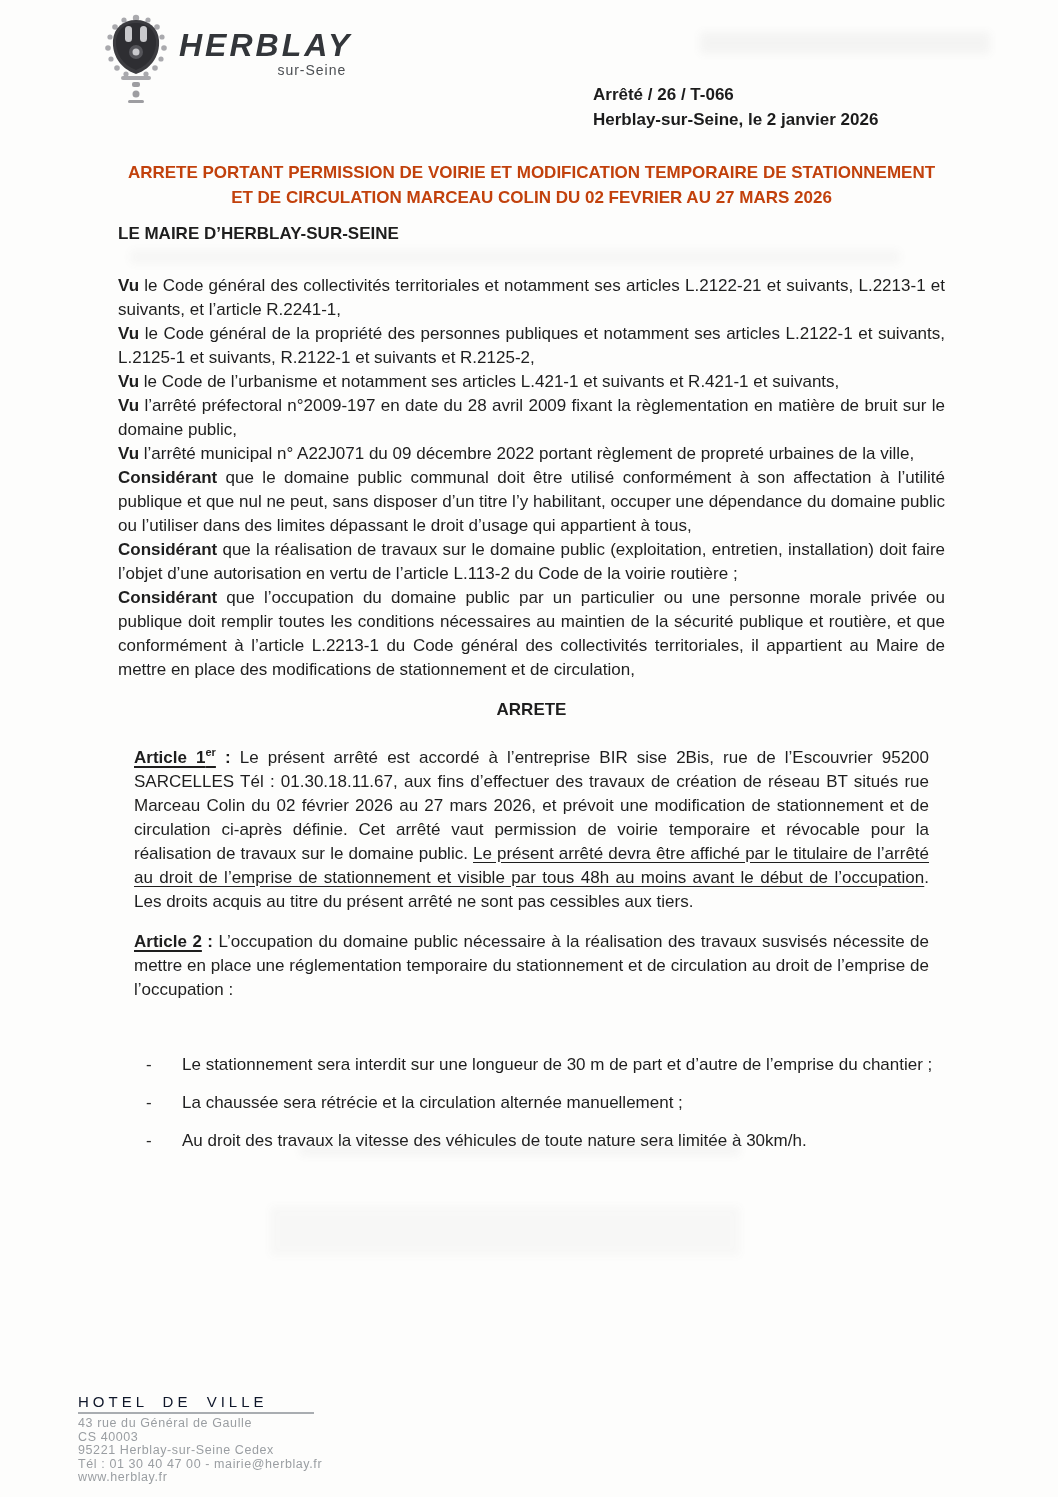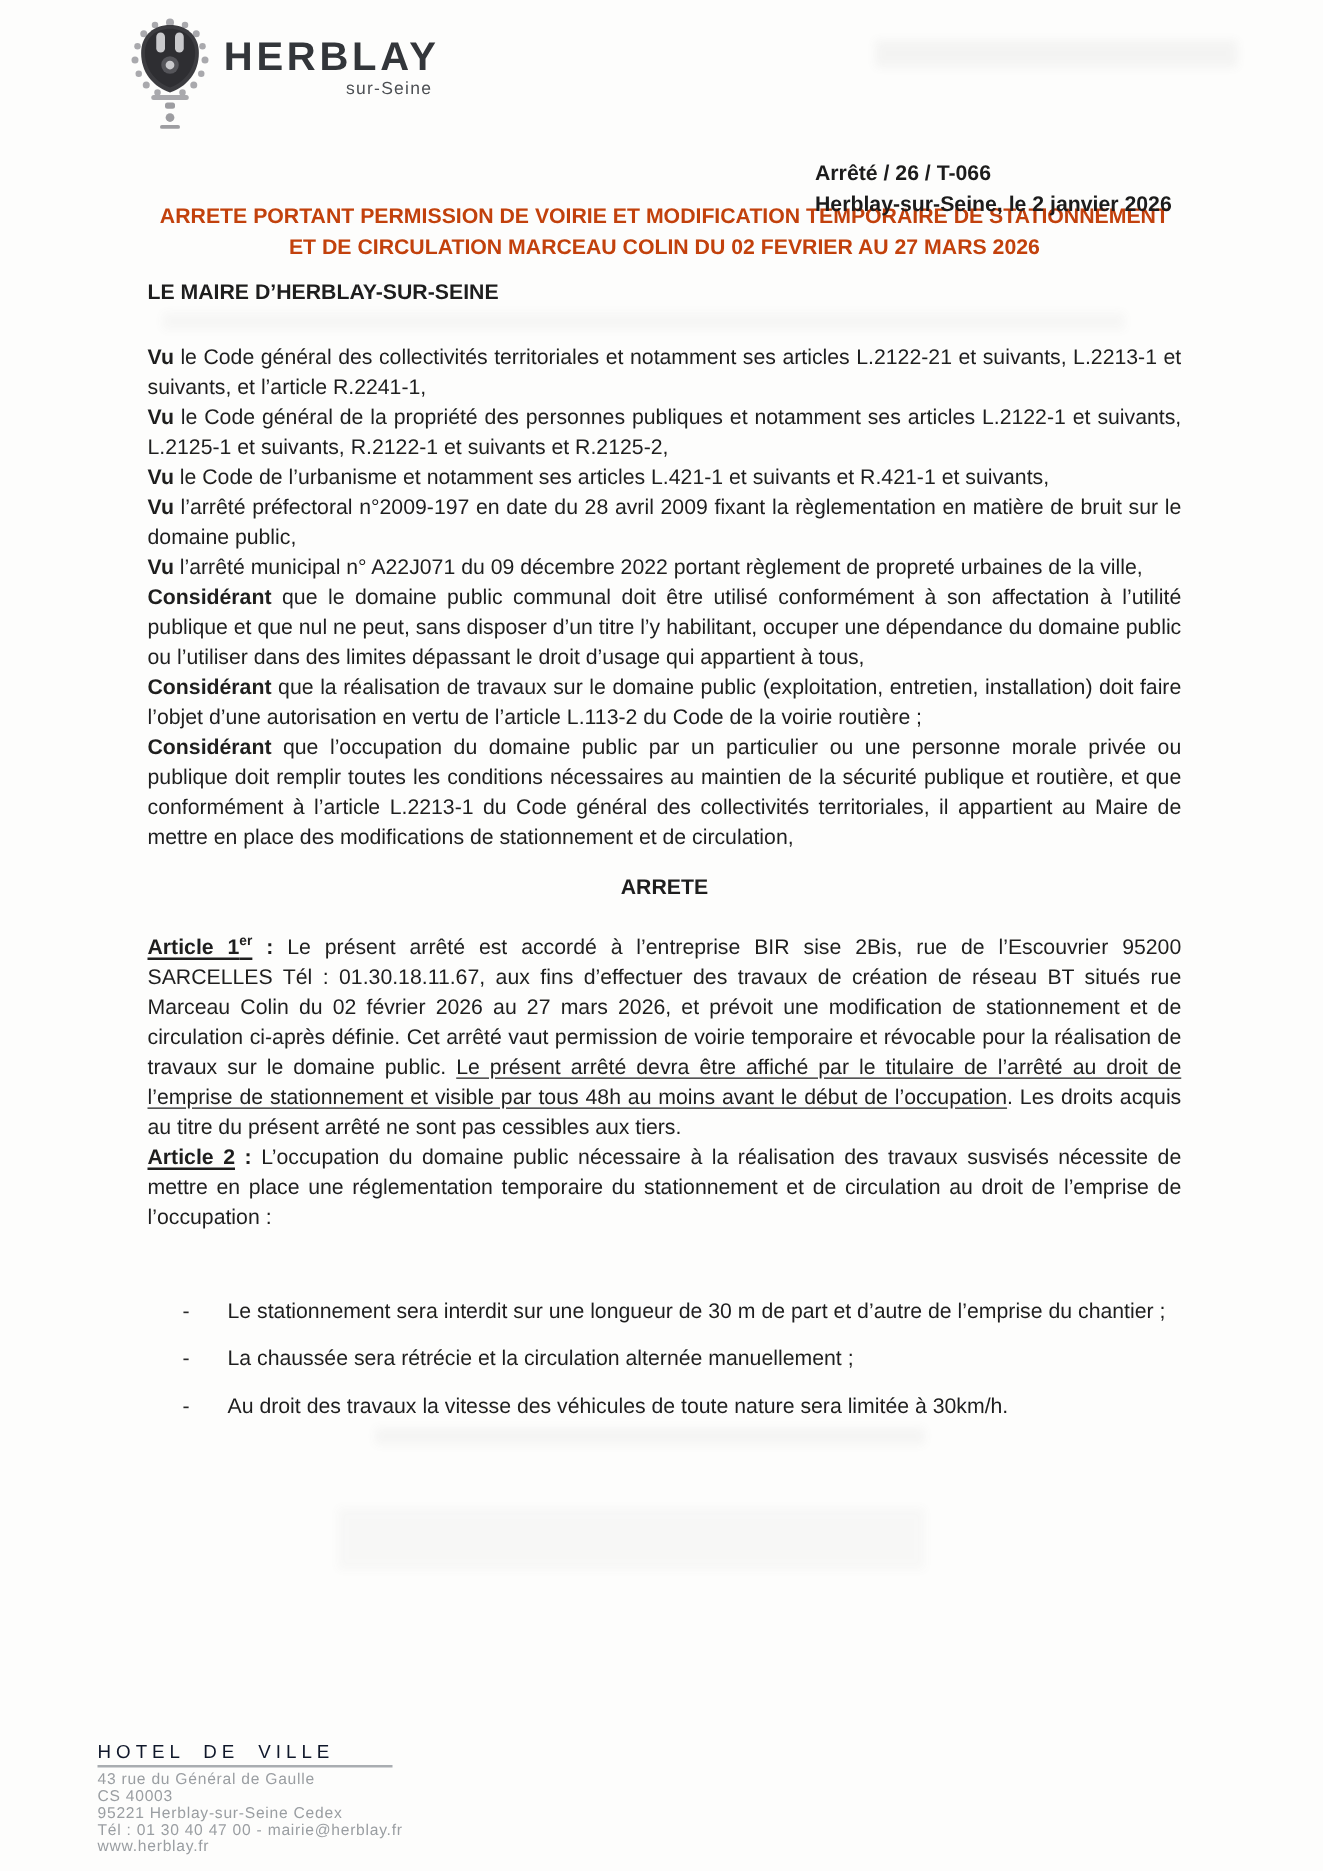--- a/index.html
+++ b/index.html
@@ -11,46 +11,46 @@
     font-family:"Liberation Sans", sans-serif;
     color:#1e1e1e;
     overflow:hidden;
   }
   
   .header{position:relative;height:150px;}
   .brand{position:absolute;left:103px;top:12px;display:flex;align-items:flex-start;}
   .crest{width:66px;height:98px;}
   .brand-text{margin-left:10px;margin-top:18px;}
   .brand-name{
-    font-size:32px;font-weight:600;letter-spacing:3px;color:#33363a;line-height:30px;
+    font-size:32px;font-weight:600;letter-spacing:3px;color:#33363a;line-height:30px;font-style:italic;
   }
   .brand-sub{
     font-size:14px;color:#4c4f53;text-align:right;letter-spacing:1px;margin-top:2px;padding-right:6px;
   }
   .ref-block{
-    position:absolute;left:652px;top:82px;
-    font-size:17px;font-weight:700;line-height:25px;color:#1c1c1c;margin-top:44px;
+    position:absolute;left:593px;top:82px;
+    font-size:17px;font-weight:700;line-height:25px;color:#1c1c1c;
   }
   
   .content{margin:0 113px 0 118px;}
   .doc-title{
     margin-top:10px;
     text-align:center;font-weight:700;font-size:17px;line-height:25px;color:#c2410c;
   }
   .mayor{margin-top:12px;font-weight:700;font-size:17px;line-height:24px;}
   .recitals{margin-top:28px;}
   p.recital{
     margin:0;text-align:justify;font-size:17px;line-height:24px;
   }
   p.recital .lead{font-weight:700;}
   .decision-heading{
     margin-top:16px;text-align:center;font-weight:700;font-size:17px;line-height:24px;
   }
   .articles{margin-top:24px;}
-  p.article{margin:0;text-align:justify;font-size:17px;line-height:24px;}
+  p.article{margin:16px;text-align:justify;font-size:17px;line-height:24px;}
   .art-label{font-weight:700;text-decoration:underline;text-underline-offset:3px;text-decoration-thickness:1.5px;}
   .art-label sup{font-size:11px;line-height:0;}
   .art-colon{font-weight:700;}
   .uline{text-decoration:underline;text-underline-offset:3px;}
   
   .bullets{margin-top:44px;}
   .bullet{
     display:flex;font-size:17px;line-height:38px;text-align:justify;
   }
   .bullet .dash{width:36px;padding-left:28px;flex:0 0 auto;color:#2a2a2a;}

